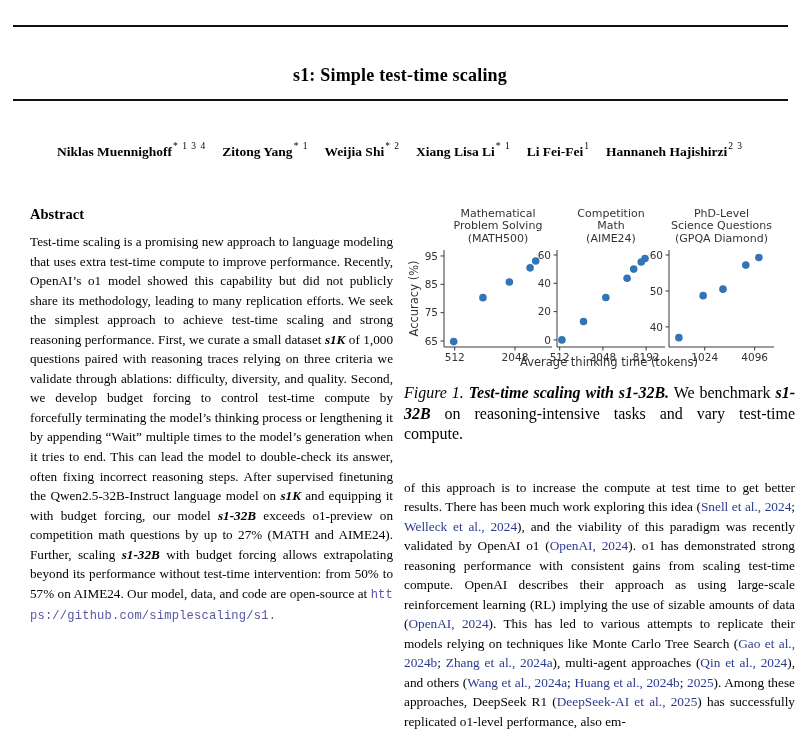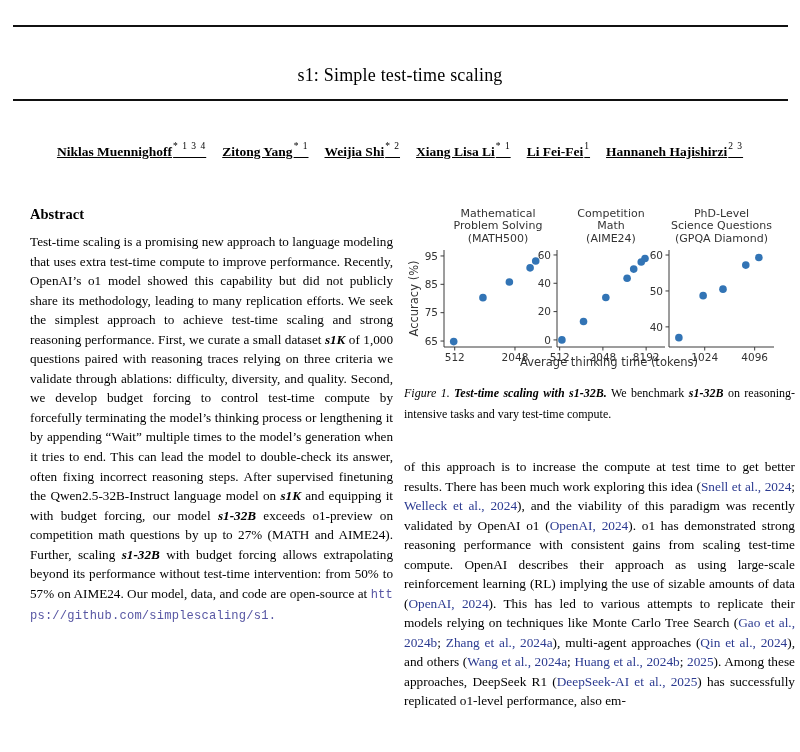--- a/index.html
+++ b/index.html
@@ -6,43 +6,43 @@
   body{
     width:800px;height:752px;position:relative;overflow:hidden;
     background:#ffffff;color:#000;
     font-family:"Liberation Serif", serif;
   }
   .rule{position:absolute;left:13px;width:775px;height:2px;background:#111;}
   #rule-top{top:25px;}
   #rule-mid{top:99px;}
   .paper-title{
     position:absolute;top:53px;left:0;width:800px;text-align:center;
-    font-size:18px;font-weight:normal;letter-spacing:0.2px;
+    font-size:18px;font-weight:bold;letter-spacing:0.2px;
   }
   .authors{
     position:absolute;top:136px;left:0;width:800px;text-align:center;
     font-size:13.5px;font-weight:bold;line-height:22.5px;
   }
-  .author{white-space:nowrap;margin:0 8px;text-decoration:underline;}
+  .author{white-space:nowrap;margin:0 8px;}
   .author sup{
     font-weight:normal;font-size:9.5px;position:relative;top:-1px;
     letter-spacing:1px;margin-left:1px;
   }
   .left-col{position:absolute;left:30px;top:206px;width:363px;}
   .abstract-heading{
     text-align:left;font-size:14.5px;font-weight:bold;margin:0 0 9px 0;
   }
   .para{
     font-size:13.2px;line-height:19.55px;text-align:justify;
     text-justify:inter-word;
   }
   .right-col{position:absolute;left:404px;top:203px;width:391px;}
   .figure-wrap{width:391px;height:170px;}
   .figure-caption{
-    font-size:12px;line-height:20.5px;text-align:justify;margin-top:10px;
+    font-size:16px;line-height:20.5px;text-align:justify;margin-top:10px;
   }
   .body-para{margin-top:33px;font-size:13.3px;line-height:19.5px;text-align:justify;}
   .seg-bold{font-weight:bold;font-style:italic;}
   .seg-italic{font-style:italic;}
   .seg-cite{color:var(--cite-color,#2b3a90);}
   .seg-link{
     font-family:"Liberation Mono", monospace;
     color:var(--link-color,#5756a3);
     font-size:12.1px;letter-spacing:0.2px;word-break:break-all;
   }

